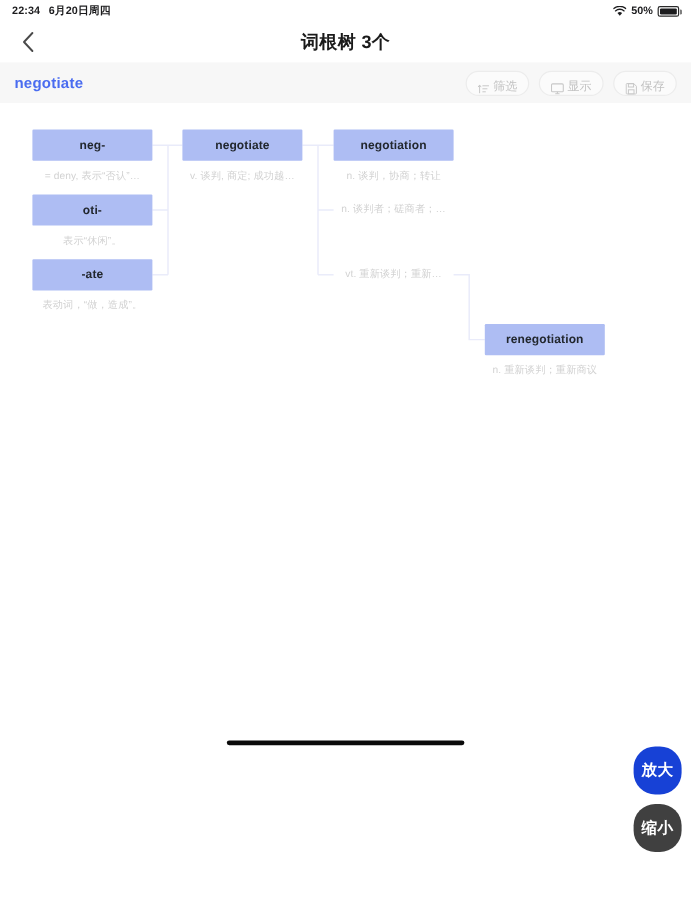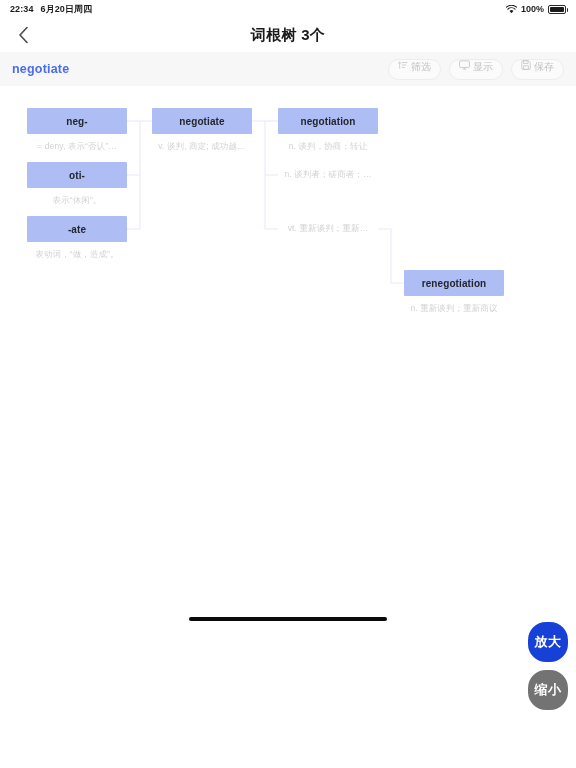--- a/index.html
+++ b/index.html
@@ -44,21 +44,21 @@
   
   .toolbar {
     position:absolute; top:52px; left:0; width:576px; height:34px;
     background:#f7f7f7;
     display:flex; align-items:center; justify-content:space-between;
     padding:0 12px;
   }
   .toolbar-word { font-size:12.5px; font-weight:700; color:#4a6cf0; letter-spacing:.2px; }
   .toolbar-actions { display:flex; align-items:center; gap:8px; }
   .tb-btn {
-    display:flex; align-items:flex-start; gap:3px;
+    display:flex; align-items:flex-end; gap:3px;
     height:21px; padding:0 9px; border-radius:11px;
     background:#fbfbfb; border:1px solid #ececec;
     font-size:10px; color:#c2c2c2; cursor:pointer; white-space:nowrap;
   }
   .tb-btn svg { display:block; flex:none; }
 
   
   .canvas { position:absolute; top:86px; left:0; width:576px; height:640px; background:#fff; overflow:hidden; }
   .links { position:absolute; top:0; left:0; width:576px; height:640px; pointer-events:none; }
 
@@ -76,21 +76,21 @@
   }
 
   
   .zoom-controls { position:absolute; right:8px; bottom:16px; display:flex; flex-direction:column; gap:8px; }
   .zoom-btn {
     width:40px; height:40px; border-radius:18px;
     display:flex; align-items:center; justify-content:center;
     color:#fff; font-size:13px; font-weight:700; cursor:pointer; letter-spacing:.5px;
   }
   .zoom-in { background:#1741d6; }
-  .zoom-out { background:#737373; }
+  .zoom-out { background:#404040; }
 
   
   .home-indicator {
     position:absolute; bottom:8px; left:50%; transform:translateX(-50%);
     width:198px; height:4px; background:#0a0a0a; border-radius:3px;
   }
 </style>
 </head>
 <body>
 
@@ -102,21 +102,21 @@
       <span class="status-date">6月20日周四</span>
     </div>
     <div class="status-right">
       <span class="wifi-icon">
         <svg width="11" height="9" viewBox="0 0 11 9">
           <path d="M5.5 8.2 L3.55 5.9 a3 3 0 0 1 3.9 0 Z" fill="#1c1c1e"></path>
           <path d="M1.9 4.1 a5.4 5.4 0 0 1 7.2 0" stroke="#1c1c1e" stroke-width="1.1" fill="none" stroke-linecap="round"></path>
           <path d="M0.5 2.1 a7.8 7.8 0 0 1 10 0" stroke="#1c1c1e" stroke-width="1.1" fill="none" stroke-linecap="round"></path>
         </svg>
       </span>
-      <span>100%</span>
+      <span>50%</span>
       <span class="battery">
           <i></i>
         </span>
     </div>
   </div>
 
   <div class="back-btn">
     <span>
       <svg width="11" height="18" viewBox="0 0 11 18">
         <path d="M9 1.5 L2 9 L9 16.5" stroke="#4a4a4a" stroke-width="1.6" fill="none" stroke-linecap="round" stroke-linejoin="round"></path>

